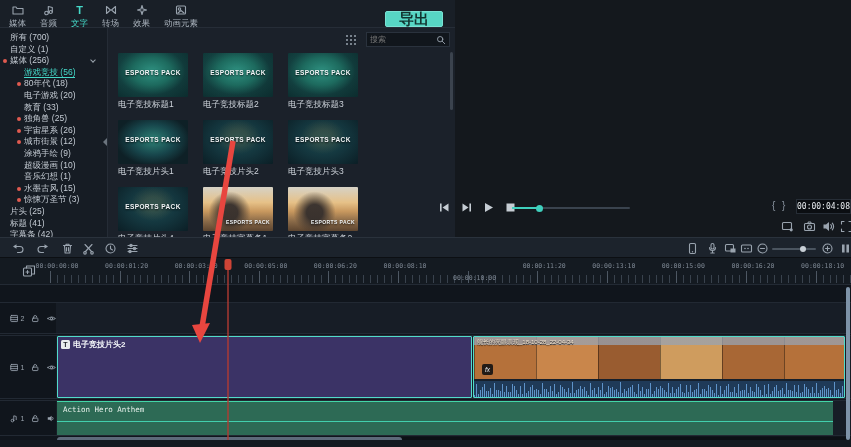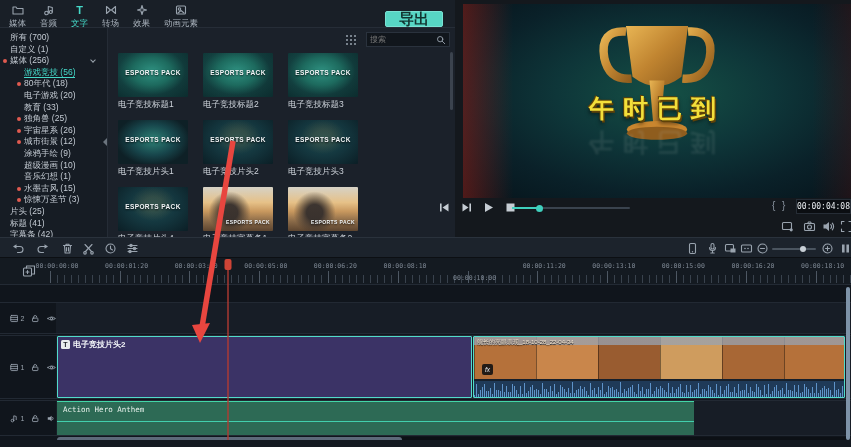--- a/index.html
+++ b/index.html
@@ -246,39 +246,20 @@
           <div class="thumb sunset">
             <span class="ov">ESPORTS PACK</span>
           </div>
           <div class="caption">电子竞技字幕条2</div>
         </div>
       </div>
     <div class="lib-scrollbar"></div>
   </div>
 
   <div class="preview">
-    <div class="video-area">
-      <svg class="trophy" width="160" height="150" viewBox="0 0 170 150">
-        <defs>
-          <linearGradient id="gold" x1="0" y1="0" x2="1" y2="1">
-            <stop offset="0" stop-color="#e8b554"></stop>
-              <stop offset=".5" stop-color="#c08430"></stop>
-              <stop offset="1" stop-color="#8f5d1e"></stop>
-          </linearGradient>
-        </defs>
-        <path d="M52,8 h66 l-7,54 q-26,20 -52,0 z" fill="url(#gold)"></path>
-        <path d="M52,14 q-28,-2 -23,28 q5,24 29,22" stroke="url(#gold)" stroke-width="9" fill="none"></path>
-        <path d="M118,14 q28,-2 23,28 q-5,24 -29,22" stroke="url(#gold)" stroke-width="9" fill="none"></path>
-        <polygon points="77,66 93,66 89,112 81,112" fill="url(#gold)"></polygon>
-        <ellipse cx="85" cy="118" rx="32" ry="9" fill="#c9862f"></ellipse>
-        <ellipse cx="85" cy="122" rx="32" ry="7" fill="#8f5d1e"></ellipse>
-      </svg>
-      <div class="v-title">午时已到</div>
-      <div class="v-title-reflect">午时已到</div>
-    </div>
     <div class="pc-row">
       <svg class="ic pc-btn" style="left:-17px" width="13" height="13" viewBox="0 0 13 13">
           <g fill="#c6cdd4" stroke="none">
             <rect x="2" y="2.5" width="1.6" height="8"></rect>
             <polygon points="10.5,2.5 4.5,6.5 10.5,10.5"></polygon>
           </g>
         </svg>
       <svg class="ic pc-btn" style="left:5px" width="13" height="13" viewBox="0 0 13 13">
           <g fill="#c6cdd4" stroke="none">
             <polygon points="2.5,2.5 8.5,6.5 2.5,10.5"></polygon>
@@ -663,21 +644,21 @@
           <i style="height: 7.95994px;"></i>
           <i style="height: 3.16513px;"></i>
           <i style="height: 15.5824px;"></i>
           <i style="height: 8.28737px;"></i>
           <i style="height: 9.18205px;"></i>
           <i style="height: 5.17994px;"></i>
           <i style="height: 11.6323px;"></i>
         </div>
     </div>
 
-    <div class="clip clip-audio" style="left:57px;top:116px;width:637px;height:34px">
+    <div class="clip clip-audio" style="left:57px;top:116px;width:776px;height:34px">
       <span class="aclip-label">Action Hero Anthem</span>
       <div class="env-line"></div>
     </div>
 
     <div class="h-scroll-track">
       <div class="h-scroll-thumb"></div>
     </div>
     <div class="v-scroll"></div>
   </div>
 

